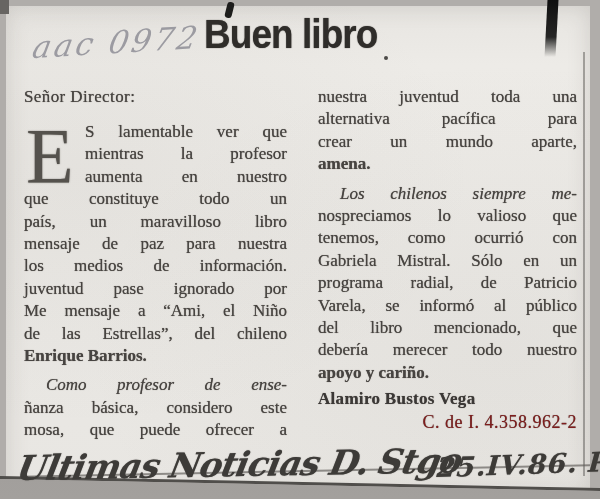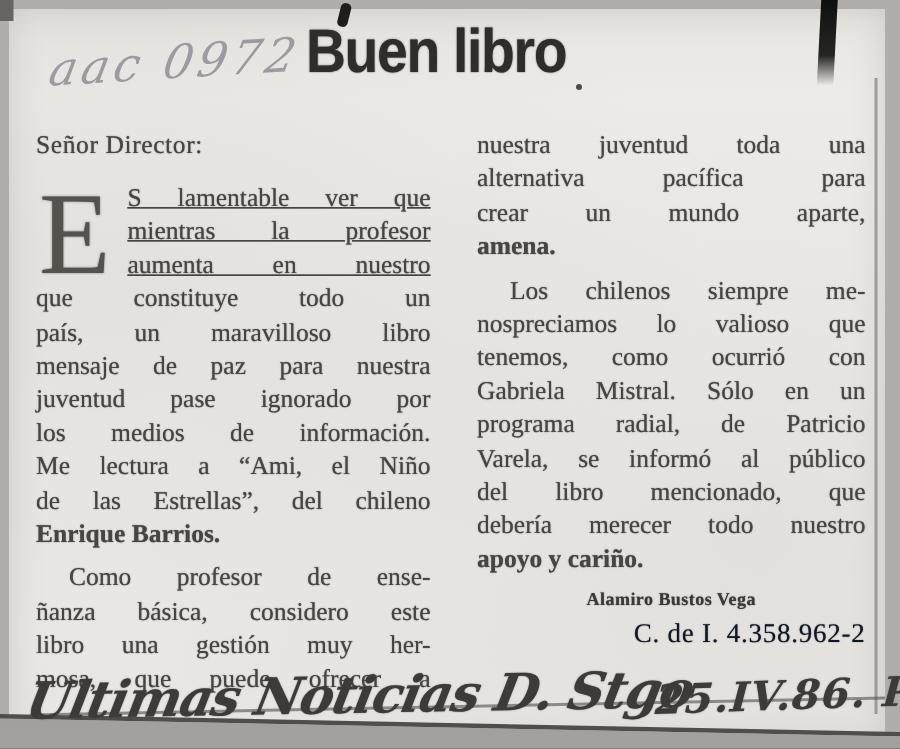--- a/index.html
+++ b/index.html
@@ -86,29 +86,29 @@
   .col2{left:318px;width:259px;}
   .salutation{letter-spacing:.4px;}
   .para{position:relative;margin-top:12.5px;}
   .dropcap{
     position:absolute;left:2px;top:3px;width:52px;
     font-family:"Liberation Serif", serif;
     font-size:78px;line-height:64px;color:#55524d;
     text-shadow:0 0 1.5px rgba(70,66,60,.7);
   }
   .tline{text-align:justify;text-align-last:justify;white-space:nowrap;}
-  .tline.dc{margin-left:61px;text-decoration:underline;}
-  .tline.ind{text-indent:22px;}
+  .tline.dc{margin-left:61px;}
+  .tline.ind{text-indent:22px;font-style:italic;}
   .tline.gap{margin-top:7px;}
   .tline.end{text-align-last:left;font-weight:bold;}
   .sig-name{
-    margin-top:4px;text-align:center;font-weight:700;
-    font-size:12px;color:#3b3836;letter-spacing:.3px;
+    margin-top:4px;text-align:left;font-weight:700;
+    font-size:17px;color:#3b3836;letter-spacing:.3px;
   }
-  .sig-id{text-align:right;font-size:18px;color:#0f172a;letter-spacing:.5px;}
+  .sig-id{text-align:right;font-size:18px;color:#7f1d1d;letter-spacing:.5px;}
 
   
   .hw{
     font-family:"DejaVu Serif", serif;font-style:italic;font-weight:700;
     color:#3d3b38;white-space:nowrap;
     text-shadow:0 0 1px rgba(55,52,48,.6);
   }
   .hw-source{
     position:absolute;left:22px;top:448px;
     font-size:34px;letter-spacing:-1px;
@@ -144,28 +144,27 @@
     <div class="salutation">Señor Director:</div>
     <div class="para">
       <div class="dropcap">E</div>
       <div>
           <div class="tline dc">S lamentable ver que</div>
           <div class="tline dc">mientras la profesor</div>
           <div class="tline dc">aumenta en nuestro</div>
           <div class="tline">que constituye todo un</div>
           <div class="tline">país, un maravilloso libro</div>
           <div class="tline">mensaje de paz para nuestra</div>
+          <div class="tline">los medios de información.</div>
           <div class="tline">juventud pase ignorado por</div>
-          <div class="tline">los medios de información.</div>
-          <div class="tline">Me lectura a “Ami, el Niño</div>
+          <div class="tline">Me mensaje a “Ami, el Niño</div>
           <div class="tline">de las Estrellas”, del chileno</div>
           <div class="tline end">Enrique Barrios.</div>
           <div class="tline ind gap">Como profesor de ense-</div>
           <div class="tline">ñanza básica, considero este</div>
-          <div class="tline">libro una gestión muy her-</div>
           <div class="tline">mosa, que puede ofrecer a</div>
         </div>
     </div>
   </div>
 
   <div class="col col2">
     <div>
         <div class="tline">nuestra juventud toda una</div>
         <div class="tline">alternativa pacífica para</div>
         <div class="tline">crear un mundo aparte,</div>

